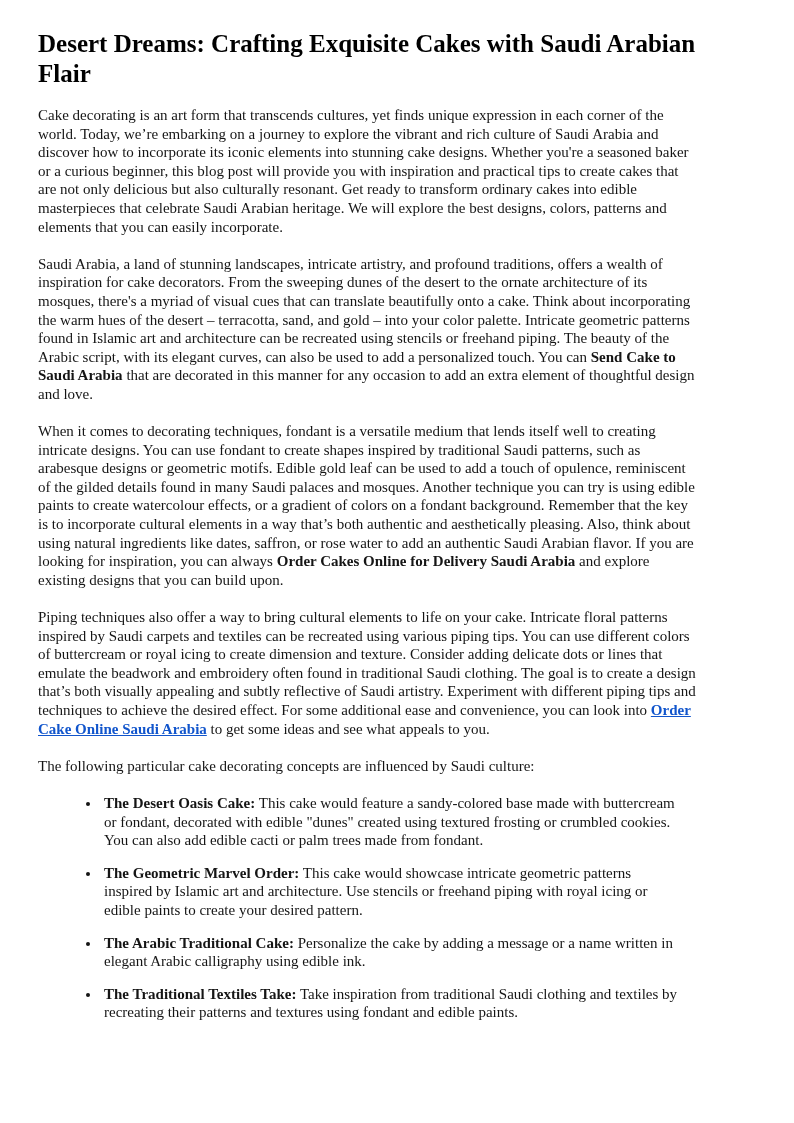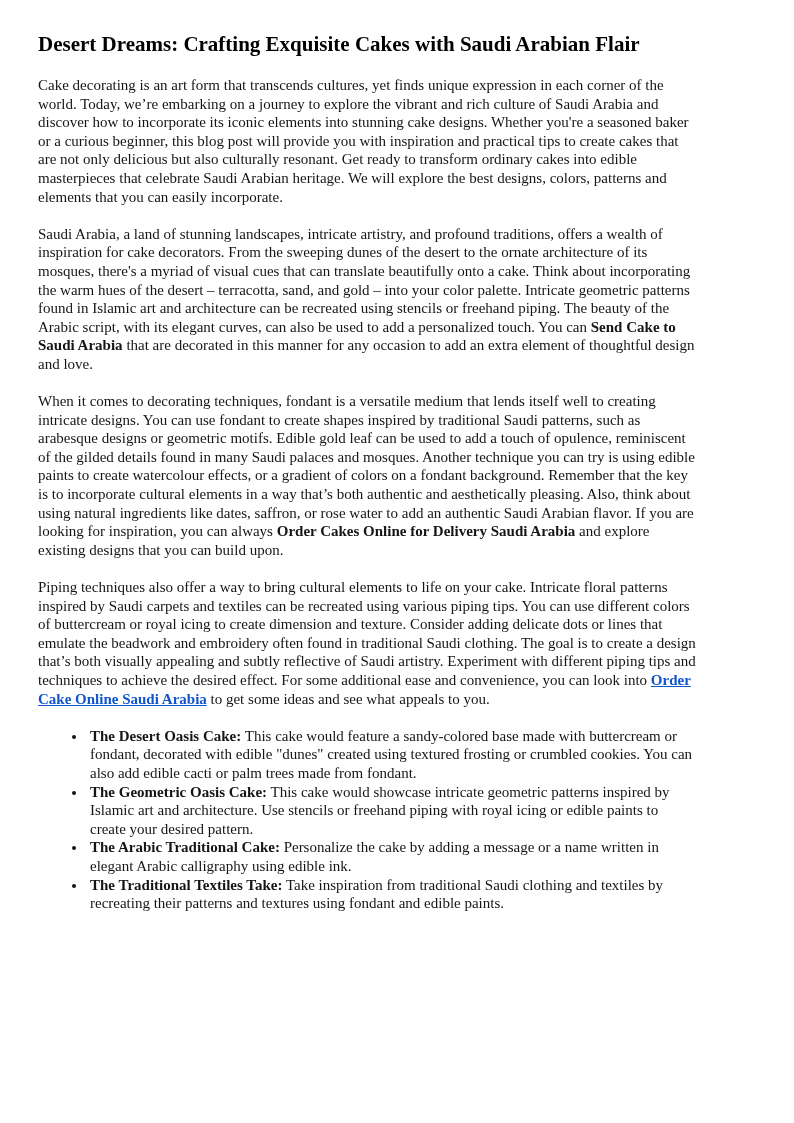--- a/index.html
+++ b/index.html
@@ -16,21 +16,21 @@
     padding: 29px 97px 0 38px;
     overflow: hidden;
     font-family: "Liberation Serif", "DejaVu Serif", serif;
     font-size: 15px;
     line-height: 18.6px;
     color: #151515;
     -webkit-font-smoothing: antialiased;
   }
   h1.doc-title {
     font-family: "Liberation Serif", "DejaVu Serif", serif;
-    font-size: 21px;
+    font-size: 25px;
     line-height: 30px;
     font-weight: bold;
     margin: 0 0 17px 0;
     color: #000000;
   }
   p.doc-par {
     margin: 0 0 18.6px 0;
   }
   p.doc-par.last {
     margin-bottom: 18.6px;
@@ -42,21 +42,21 @@
     color: var(--link-color, #1155CC);
     font-weight: bold;
     text-decoration: underline;
     cursor: pointer;
   }
   ul.concept-list {
     margin: 18px 0 0 0;
     padding: 0 0 0 49px;
   }
   ul.concept-list li {
-    margin: 0;
+    margin: 14px;
     padding-left: 3px;
   }
   ul.concept-list li::marker {
     font-size: 13px;
   }
 </style>
 </head>
 <body>
 
 <div class="page">
@@ -64,21 +64,22 @@
   <h1 class="doc-title">Desert Dreams: Crafting Exquisite Cakes with Saudi Arabian Flair</h1>
 
   <p class="doc-par"><span>Cake decorating is an art form that transcends cultures, yet finds unique expression in each corner of the world. Today, we’re embarking on a journey to explore the vibrant and rich culture of Saudi Arabia and discover how to incorporate its iconic elements into stunning cake designs. Whether you're a seasoned baker or a curious beginner, this blog post will provide you with inspiration and practical tips to create cakes that are not only delicious but also culturally resonant. Get ready to transform ordinary cakes into edible masterpieces that celebrate Saudi Arabian heritage. We will explore the best designs, colors, patterns and elements that you can easily incorporate.</span></p>
 
   <p class="doc-par"><span>Saudi Arabia, a land of stunning landscapes, intricate artistry, and profound traditions, offers a wealth of inspiration for cake decorators. From the sweeping dunes of the desert to the ornate architecture of its mosques, there's a myriad of visual cues that can translate beautifully onto a cake. Think about incorporating the warm hues of the desert – terracotta, sand, and gold – into your color palette. Intricate geometric patterns found in Islamic art and architecture can be recreated using stencils or freehand piping. The beauty of the Arabic script, with its elegant curves, can also be used to add a personalized touch. You can </span><b class="inline-bold">Send Cake to Saudi Arabia</b><span> that are decorated in this manner for any occasion to add an extra element of thoughtful design and love.</span></p>
 
   <p class="doc-par"><span>When it comes to decorating techniques, fondant is a versatile medium that lends itself well to creating intricate designs. You can use fondant to create shapes inspired by traditional Saudi patterns, such as arabesque designs or geometric motifs. Edible gold leaf can be used to add a touch of opulence, reminiscent of the gilded details found in many Saudi palaces and mosques. Another technique you can try is using edible paints to create watercolour effects, or a gradient of colors on a fondant background. Remember that the key is to incorporate cultural elements in a way that’s both authentic and aesthetically pleasing. Also, think about using natural ingredients like dates, saffron, or rose water to add an authentic Saudi Arabian flavor. If you are looking for inspiration, you can always </span><b class="inline-bold">Order Cakes Online for Delivery Saudi Arabia</b><span> and explore existing designs that you can build upon.</span></p>
 
   <p class="doc-par"><span>Piping techniques also offer a way to bring cultural elements to life on your cake. Intricate floral patterns inspired by Saudi carpets and textiles can be recreated using various piping tips. You can use different colors of buttercream or royal icing to create dimension and texture. Consider adding delicate dots or lines that emulate the beadwork and embroidery often found in traditional Saudi clothing. The goal is to create a design that’s both visually appealing and subtly reflective of Saudi artistry. Experiment with different piping tips and techniques to achieve the desired effect. For some additional ease and convenience, you can look into </span><a class="doc-link" href="#">Order Cake Online Saudi Arabia</a><span> to get some ideas and see what appeals to you.</span></p>
 
+  <p class="doc-par last"><span>The following particular cake decorating concepts are influenced by Saudi culture:</span></p>
 
   <ul class="concept-list">
     <li><b class="inline-bold">The Desert Oasis Cake:</b><span> This cake would feature a sandy-colored base made with buttercream or fondant, decorated with edible "dunes" created using textured frosting or crumbled cookies. You can also add edible cacti or palm trees made from fondant.</span></li>
-    <li><b class="inline-bold">The Geometric Oasis Cake:</b><span> This cake would showcase intricate geometric patterns inspired by Islamic art and architecture. Use stencils or freehand piping with royal icing or edible paints to create your desired pattern.</span></li>
+    <li><b class="inline-bold">The Geometric Marvel Order:</b><span> This cake would showcase intricate geometric patterns inspired by Islamic art and architecture. Use stencils or freehand piping with royal icing or edible paints to create your desired pattern.</span></li>
     <li><b class="inline-bold">The Arabic Traditional Cake:</b><span> Personalize the cake by adding a message or a name written in elegant Arabic calligraphy using edible ink.</span></li>
     <li><b class="inline-bold">The Traditional Textiles Take:</b><span> Take inspiration from traditional Saudi clothing and textiles by recreating their patterns and textures using fondant and edible paints.</span></li>
   </ul>
 
 </div>
 
 </body></html>

